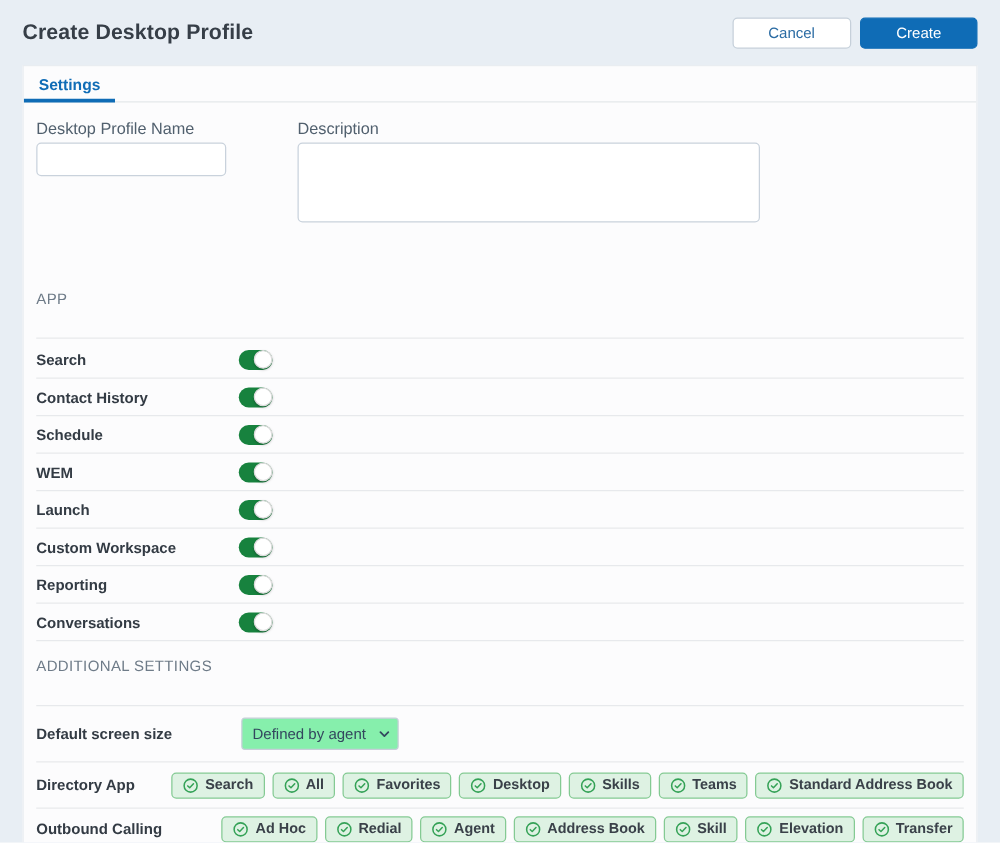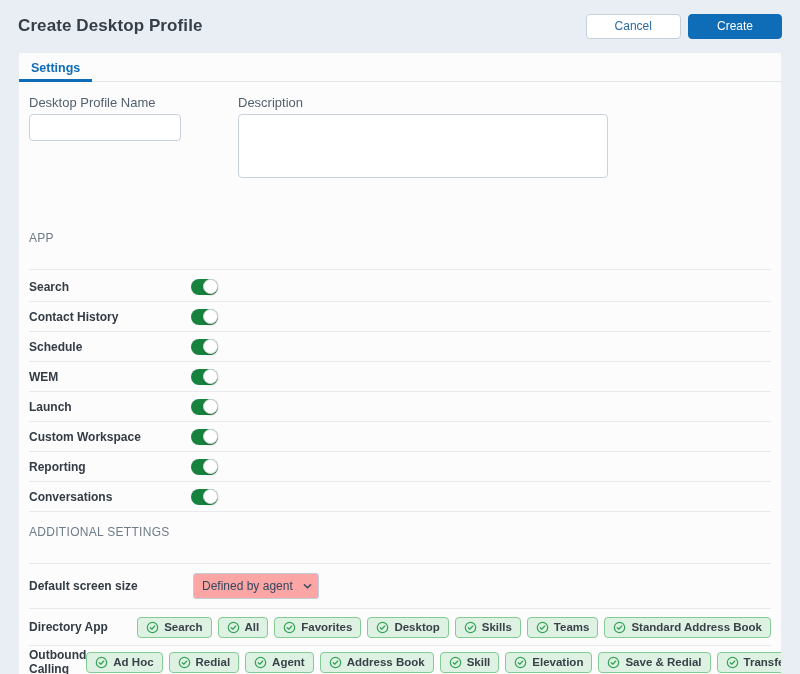--- a/index.html
+++ b/index.html
@@ -105,21 +105,21 @@
   .setting-row{
     display:flex;align-items:center;border-bottom:1px solid #e7e9ec;
   }
   .setting-row .row-label{width:164px;}
   .setting-row.screen-size{height:45px;}
   .setting-row.directory{height:37px;}
   .setting-row.outbound{height:33px;}
   .select-wrap{position:relative;display:inline-block;}
   .select-wrap select{
     width:126px;height:26px;border:1px solid #c5ced8;border-radius:3px;
-    background:#fca5a5;font-family:inherit;font-size:12px;color:#33475e;
+    background:#86efac;font-family:inherit;font-size:12px;color:#33475e;
     padding:0 22px 0 8px;appearance:none;-webkit-appearance:none;cursor:pointer;
   }
   .select-wrap .chev{
     position:absolute;right:7px;top:50%;margin-top:-4px;pointer-events:none;
     width:9px;height:9px;
   }
   
   .chips{display:flex;gap:6px;flex-wrap:nowrap;}
   .chip{
     display:inline-flex;align-items:center;gap:5px;
@@ -325,26 +325,19 @@
               <circle cx="8" cy="8" r="6.4" fill="none" stroke="currentColor" stroke-width="1.5"></circle>
               <path d="M5.2 8.3 L7.1 10.1 L10.8 6.2" fill="none" stroke="currentColor" stroke-width="1.5" stroke-linecap="round" stroke-linejoin="round"></path>
             </svg>
             <span>Elevation</span>
           </span>
         <span class="chip">
             <svg width="13" height="13" viewBox="0 0 16 16">
               <circle cx="8" cy="8" r="6.4" fill="none" stroke="currentColor" stroke-width="1.5"></circle>
               <path d="M5.2 8.3 L7.1 10.1 L10.8 6.2" fill="none" stroke="currentColor" stroke-width="1.5" stroke-linecap="round" stroke-linejoin="round"></path>
             </svg>
-            <span>Save &amp; Redial</span>
-          </span>
-        <span class="chip">
-            <svg width="13" height="13" viewBox="0 0 16 16">
-              <circle cx="8" cy="8" r="6.4" fill="none" stroke="currentColor" stroke-width="1.5"></circle>
-              <path d="M5.2 8.3 L7.1 10.1 L10.8 6.2" fill="none" stroke="currentColor" stroke-width="1.5" stroke-linecap="round" stroke-linejoin="round"></path>
-            </svg>
             <span>Transfer</span>
           </span>
       </div>
     </div>
 
   </div>
 </div>
 
 </body></html>

